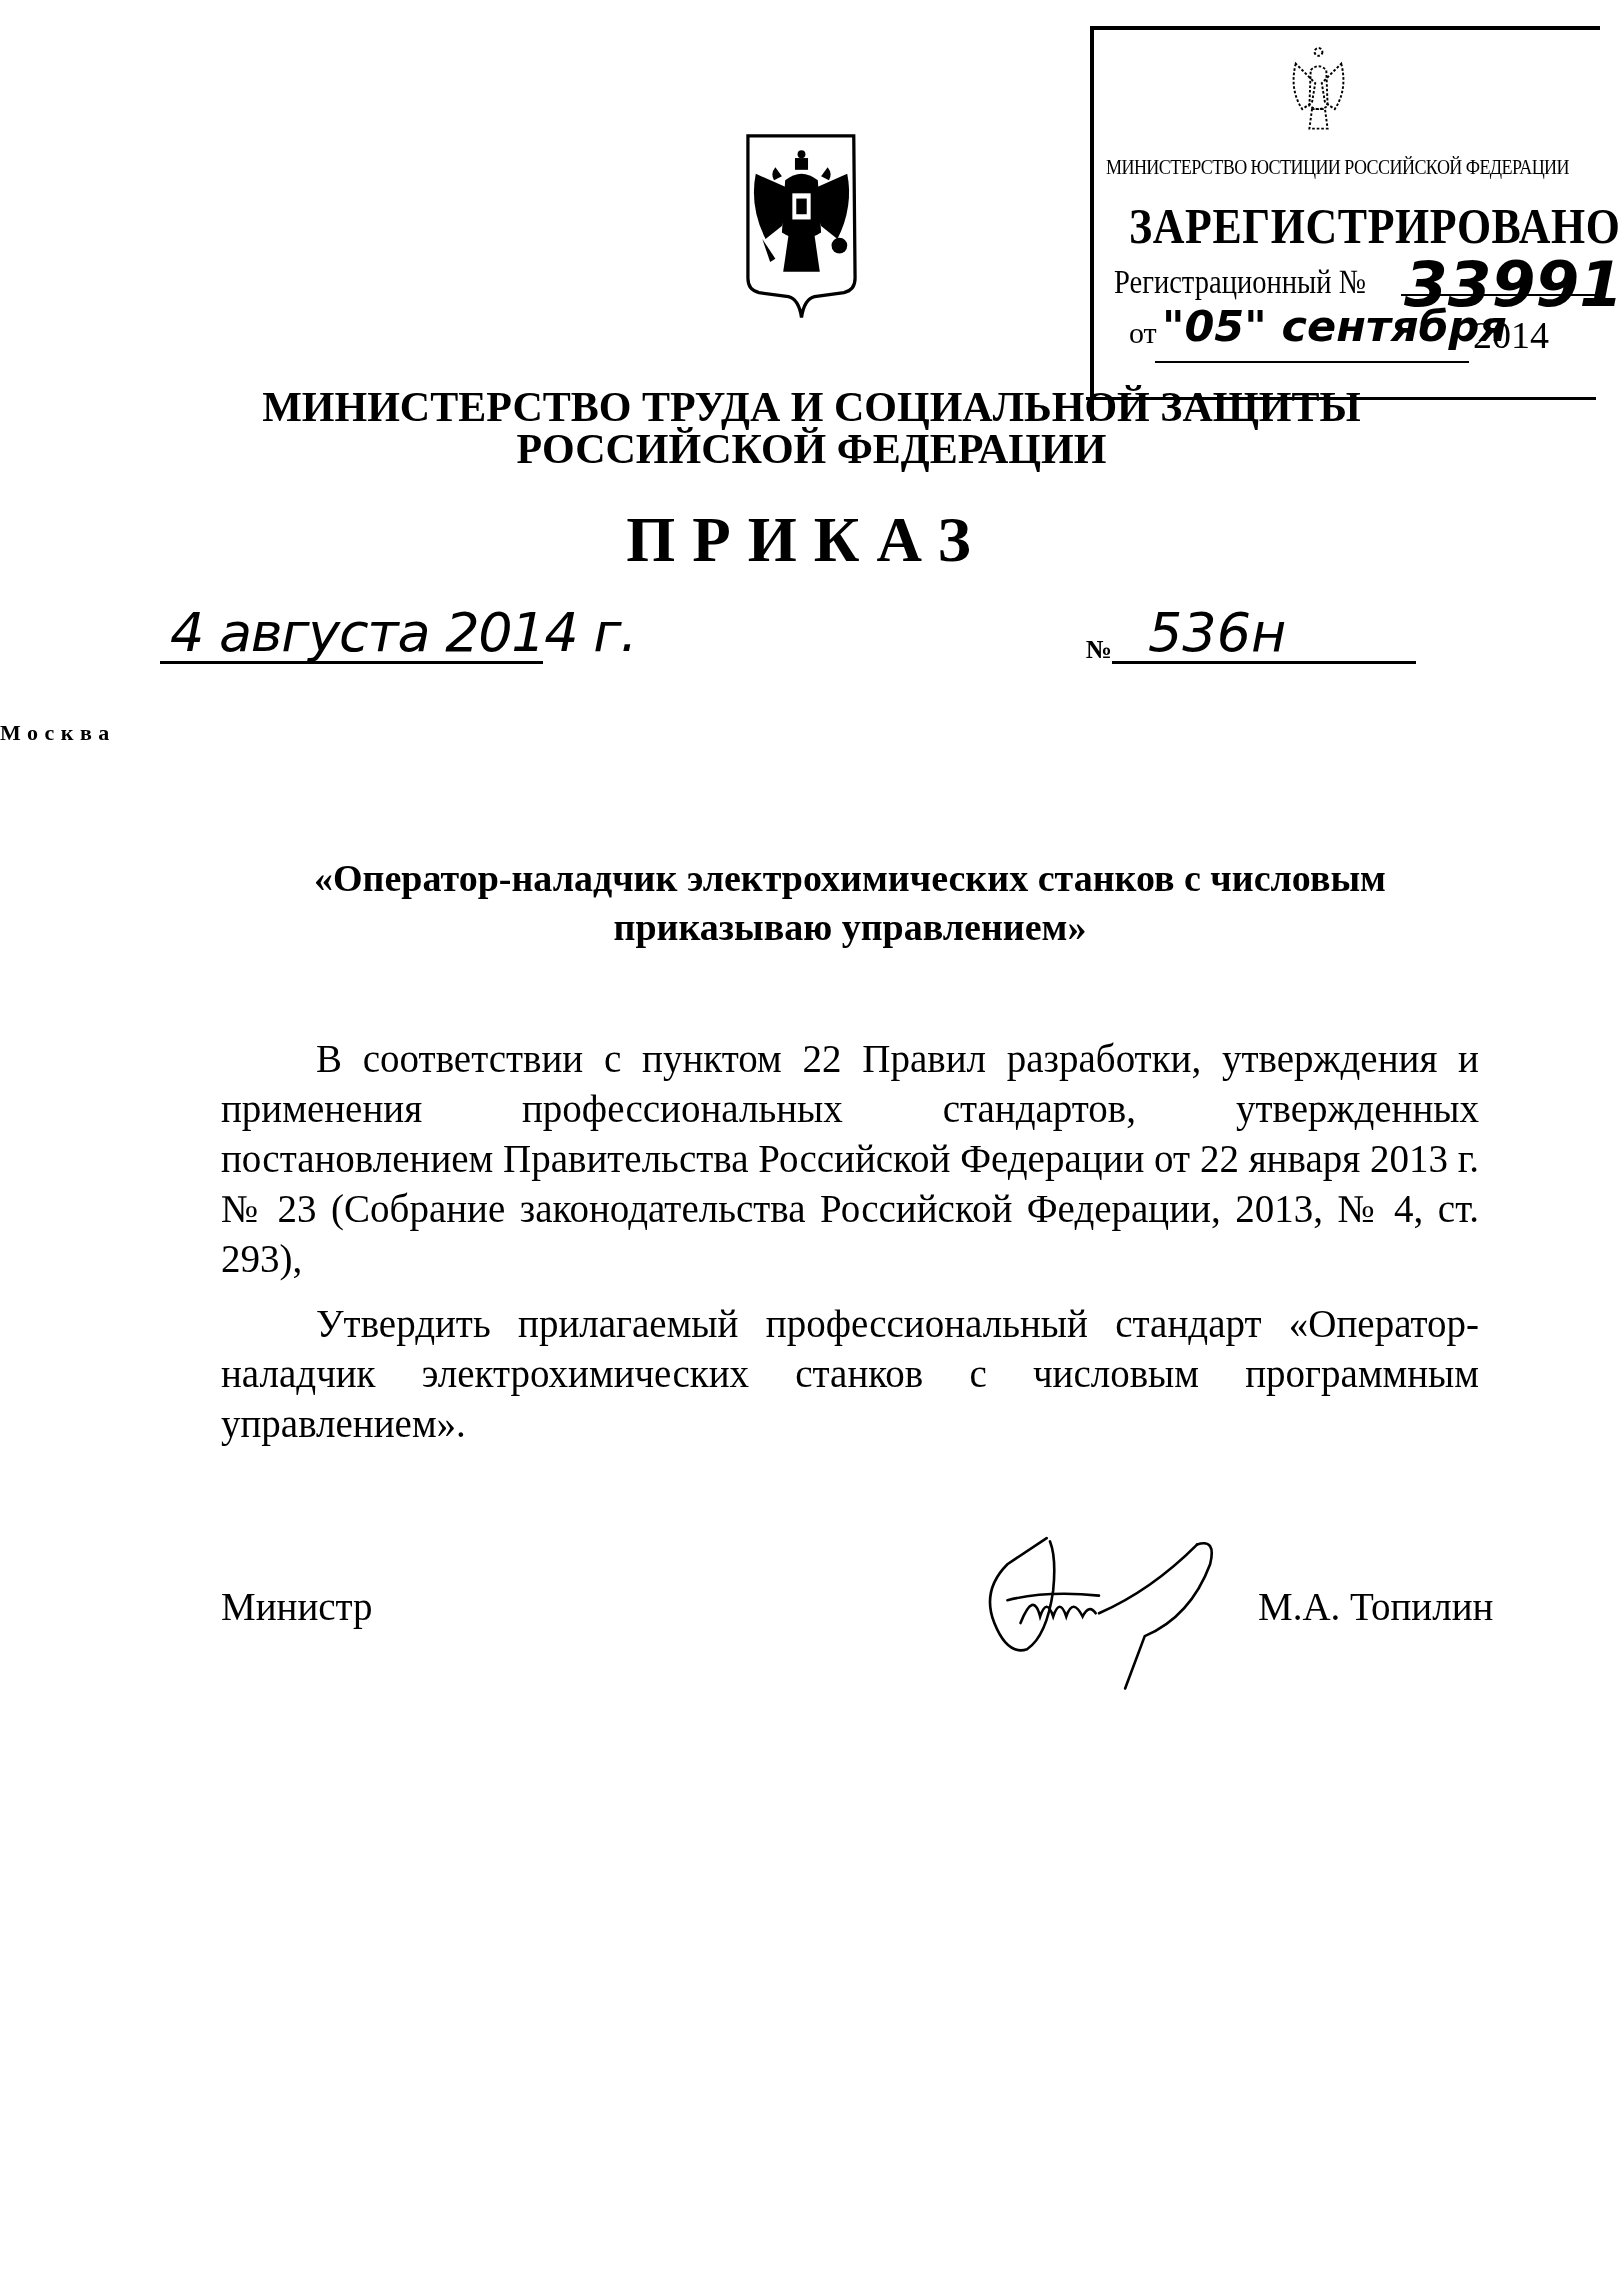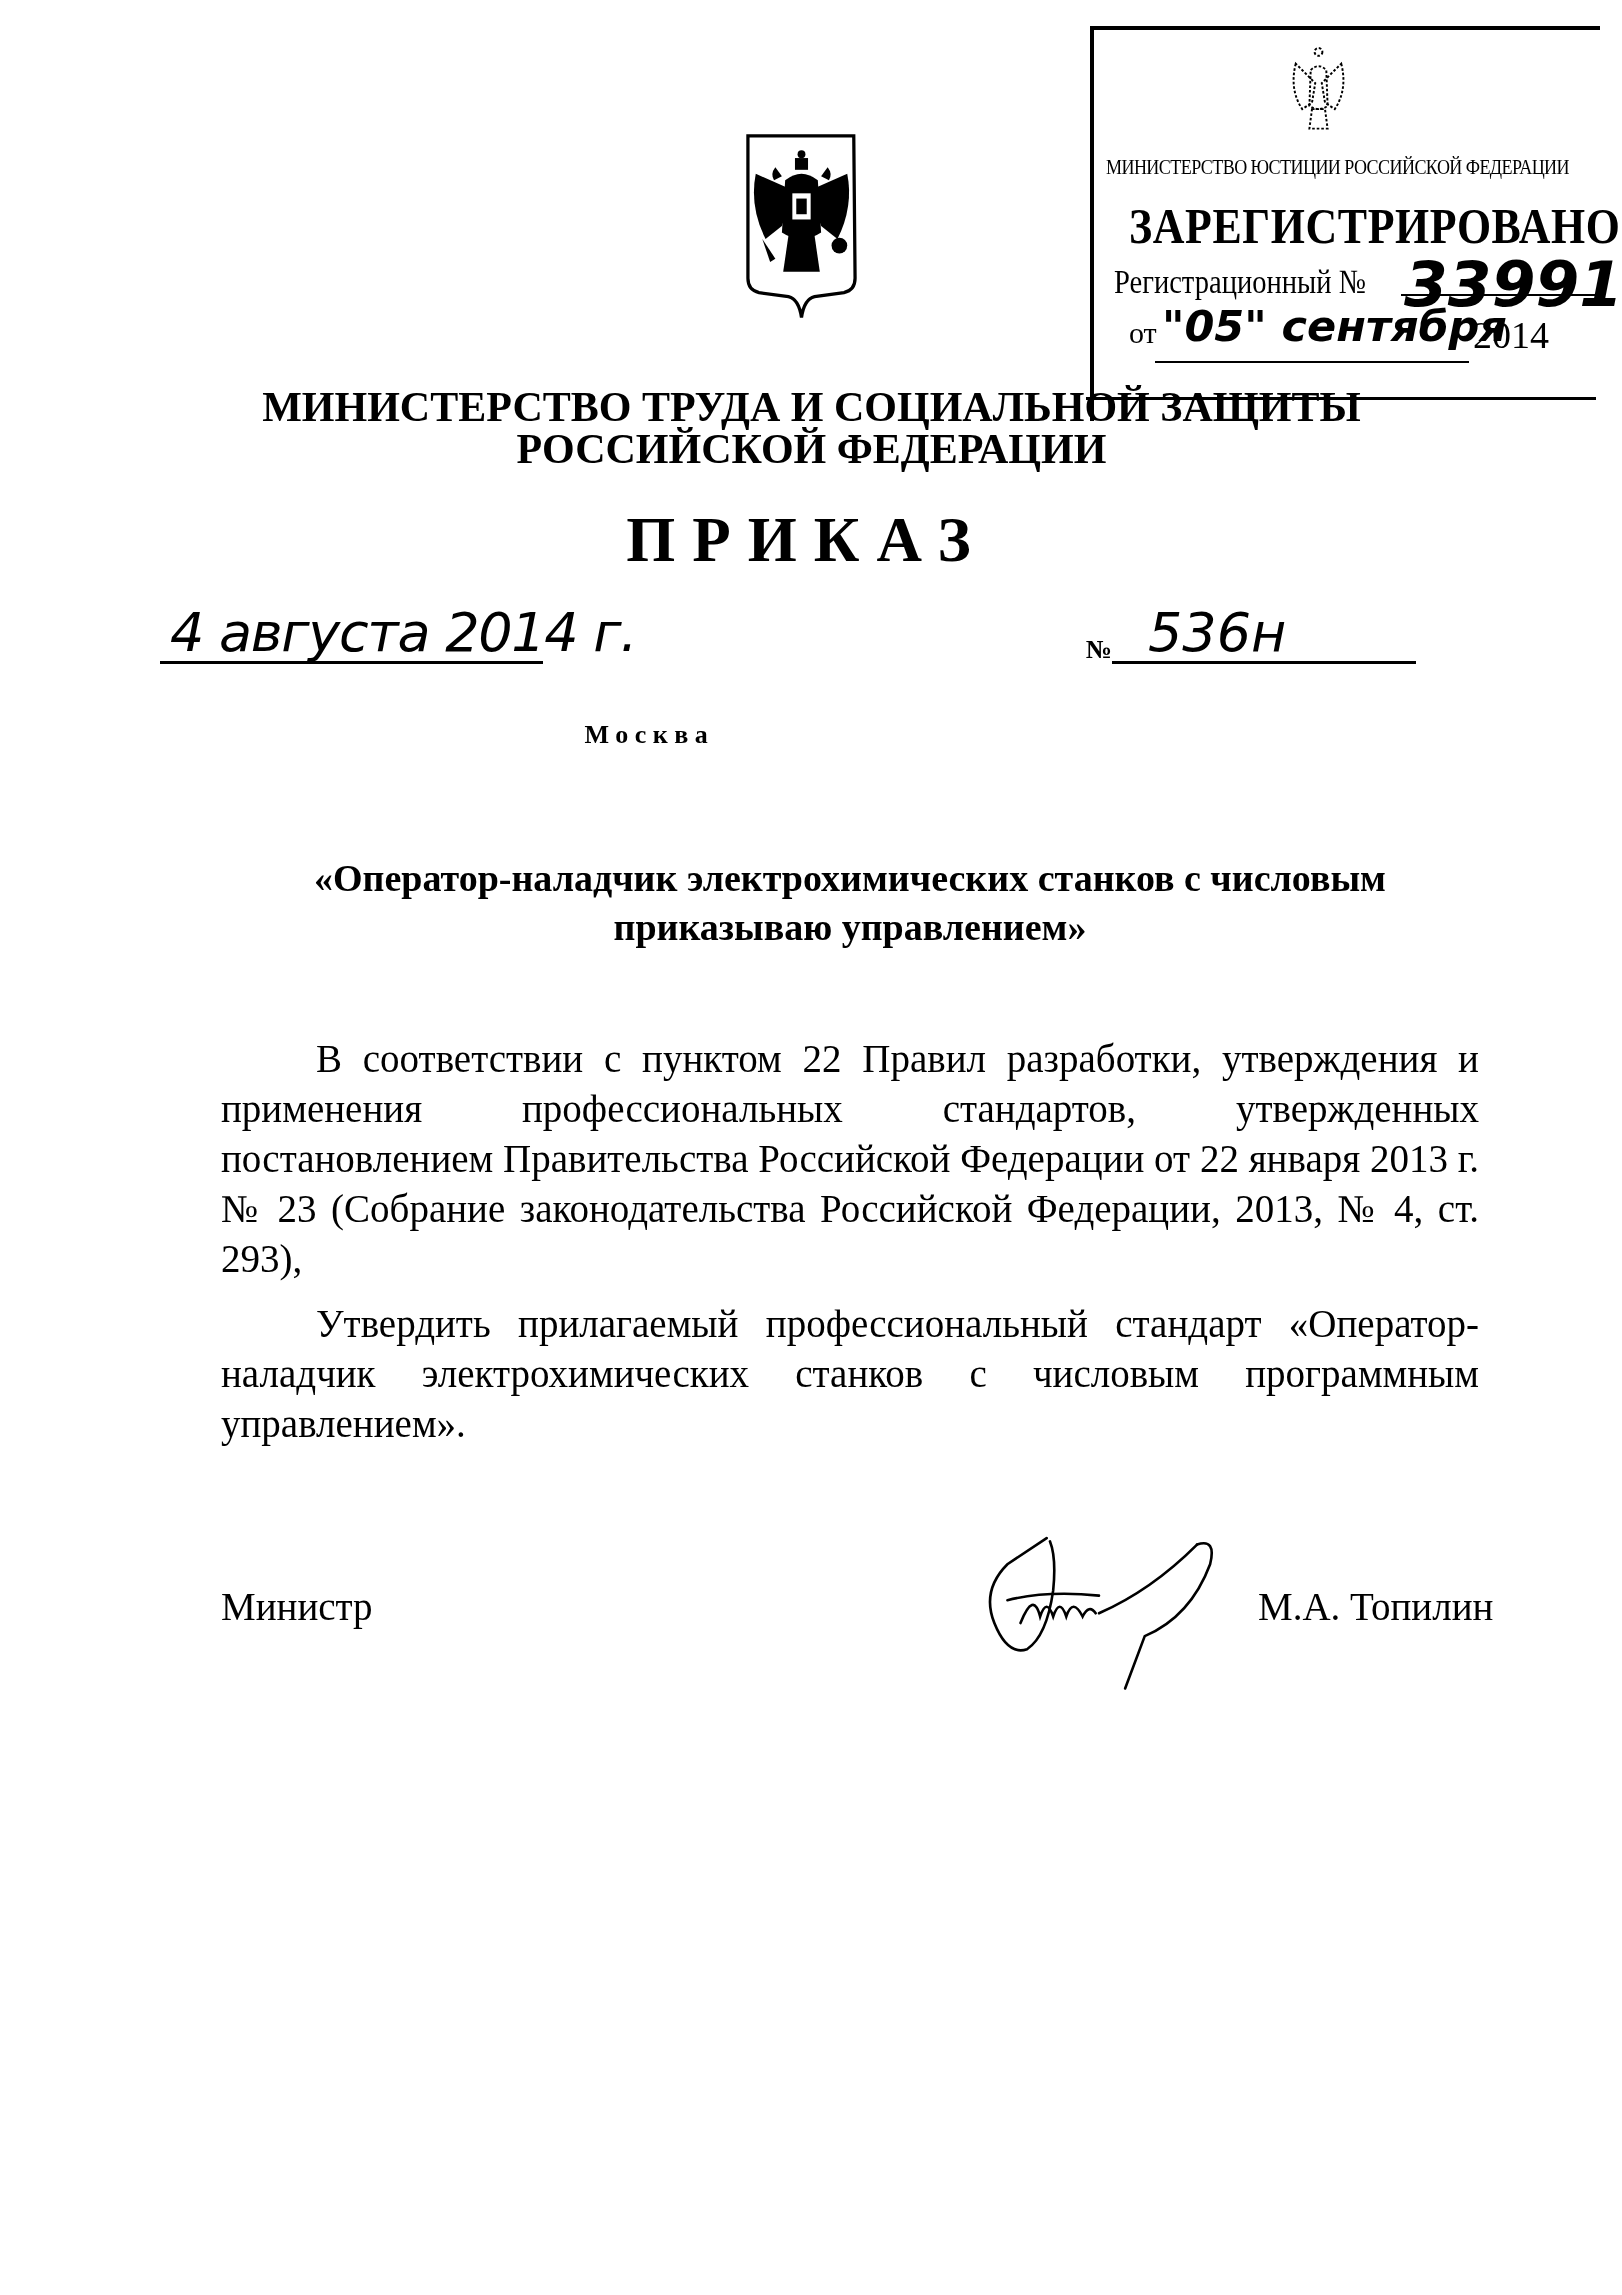--- a/index.html
+++ b/index.html
@@ -31,21 +31,21 @@
     .ministry-2 { top: 425px; }
     .order-title { left:0; width:1614px; text-align:center; top: 504px; font-size:63px; font-weight:bold; letter-spacing:17px; }
 
     
     .order-date { left: 170px; top: 601px; font-family:"DejaVu Sans", sans-serif; font-style:italic; font-size:54px; white-space:nowrap; letter-spacing:-1.3px; }
     .order-date-line { left: 160px; top: 661px; width: 383px; height: 2.6px; background:#000; }
     .order-no-label { left: 1086px; top: 635px; font-size:26px; font-weight:bold; }
     .order-no-value { left: 1148px; top: 601px; font-family:"DejaVu Sans", sans-serif; font-style:italic; font-size:54px; white-space:nowrap; }
     .order-no-line { left: 1112px; top: 661px; width: 304px; height: 2.6px; background:#000; }
 
-    .city { left:0; width:1299px; text-align:center; top: 720px; font-size:26px; font-weight:bold; letter-spacing:6.5px; }
+    .city { left:0; width:1299px; top: 720px; font-size:22px; font-weight:bold; letter-spacing:6.5px; }
 
     
     .subject { left: 222px; width: 1256px; top: 854px; text-align:center; font-weight:bold; font-size:38px; line-height:49px; }
 
     
     .body { left: 221px; width: 1258px; font-size:39px; line-height:50px; text-align:justify; }
     .para-1 { top: 1034px; }
     .para-2 { top: 1299px; }
     .indent { text-indent: 95px; }
     .spaced { letter-spacing: 5.9px; }

